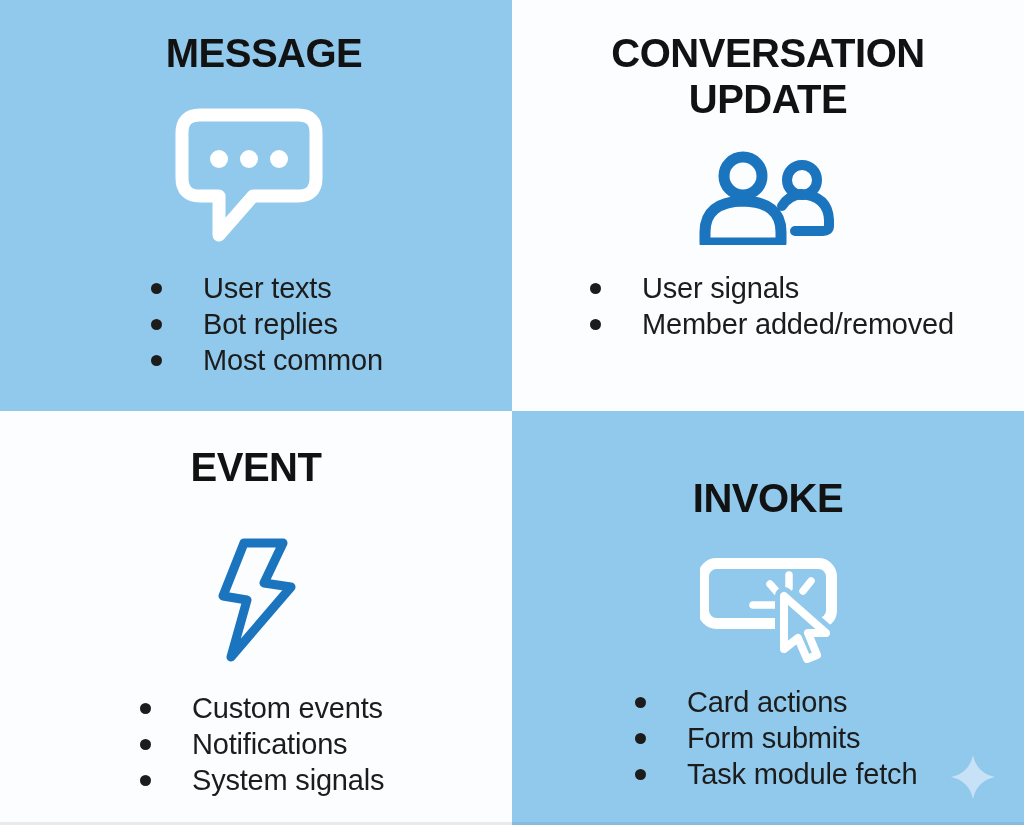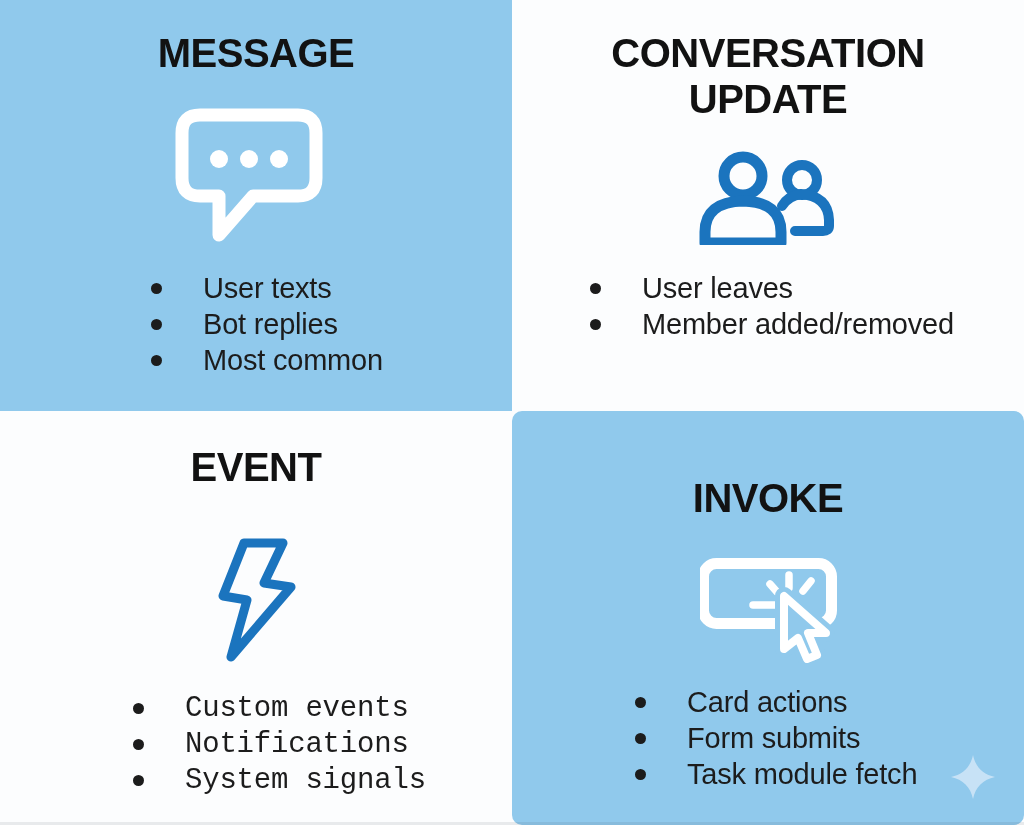--- a/index.html
+++ b/index.html
@@ -7,44 +7,44 @@
     position:relative; width:1024px; height:825px; overflow:hidden;
     font-family:"Liberation Sans", sans-serif;
     background:var(--panel_white,#fcfdfe);
   }
   #stage::after{ content:""; position:absolute; left:0; right:0; bottom:0; height:3px;
     background:rgba(60,70,80,0.10); pointer-events:none; }
   .q { position:absolute; }
   #q1 { left:0;    top:0;     width:512px; height:411px; border-bottom:2px solid rgba(120,145,158,0.45); }
   #q2 { left:512px;top:0;     width:512px; height:411px; }
   #q3 { left:0;    top:411px; width:512px; height:414px; }
-  #q4 { left:512px;top:411px; width:512px; height:414px;border-radius:10px; }
+  #q4 { left:512px;top:411px; width:512px; height:414px; }
   .bg-blue  { background:var(--panel_blue,#90c9ec); }
   .bg-white { background:var(--panel_white,#fcfdfe); }
 
   .title { position:absolute; left:0; width:100%; text-align:center;
     font-weight:bold; font-size:40px; line-height:46px; letter-spacing:-0.5px;
     color:var(--title_color,#121212); }
   .title span { display:block; }
-  #q1 .title { top:30px; }
+  #q1 .title { top:30px;margin-left:8px; }
   #q2 .title { top:30px; }
   #q3 .title { top:33px; }
   #q4 .title { top:64px; }
 
   .icon { position:absolute; }
   #q1 .icon { left:175px; top:108px; }
   #q2 .icon { left:186px; top:150px; }
   #q3 .icon { left:218px; top:127px; }
   #q4 .icon { left:188px; top:147px; }
   .sparkle { position:absolute; left:438px; top:343px; }
 
   .list { position:absolute; }
   #q1 .list { left:151px; top:270px; }
   #q2 .list { left:78px;  top:270px; }
-  #q3 .list { left:133px; top:279px;font-family:Liberation Mono, monospace; }
+  #q3 .list { left:140px; top:279px; }
   #q4 .list { left:123px; top:273px; }
   .li { display:flex; align-items:center; height:36px;gap:29px; }
   .dot { width:11px; height:11px; border-radius:50%;
     background:var(--text_color,#1c1c1c); margin-right:12px; flex:none; }
   .li-text { font-size:29px; letter-spacing:-0.2px; white-space:nowrap;
     color:var(--text_color,#1c1c1c); }
 
   .stroke-blue  { stroke:var(--icon_blue,#1b74be); fill:none; }
   .stroke-white { stroke:var(--icon_white,#ffffff); fill:none; }
   .fill-white   { fill:var(--icon_white,#ffffff); }
@@ -90,21 +90,21 @@
     </div>
     <svg class="icon" width="140" height="95" viewBox="0 0 140 95">
       <circle class="stroke-blue" stroke-width="10" cx="104" cy="30" r="15"></circle>
       <path class="stroke-blue" stroke-width="10" stroke-linecap="round" stroke-linejoin="round" d="M 84,56 Q 90,46 103,44 Q 130,46 131,70 L 131,76 Q 131,81 125,81 L 97,81"></path>
       <circle class="stroke-blue" stroke-width="11" cx="45" cy="26" r="19"></circle>
       <path class="stroke-blue" stroke-width="11" stroke-linejoin="round" d="M 7,93 V 82 Q 7,52 45,51 Q 83,52 83,82 V 93 Z"></path>
     </svg>
     <div class="list">
       <div class="li">
         <span class="dot"></span>
-        <span class="li-text">User leaves</span>
+        <span class="li-text">User signals</span>
       </div>
       <div class="li">
         <span class="dot"></span>
         <span class="li-text">Member added/removed</span>
       </div>
     </div>
   </div>
 
   <div id="q3" class="q bg-white">
     <div class="title">

